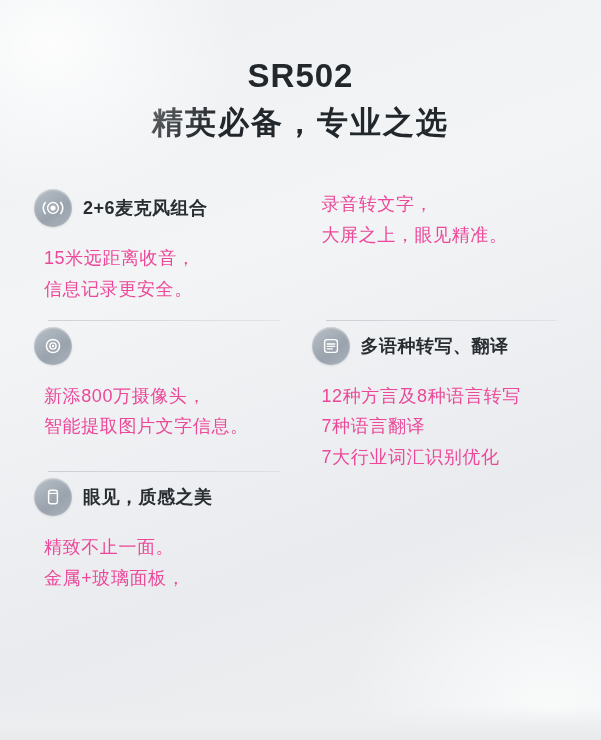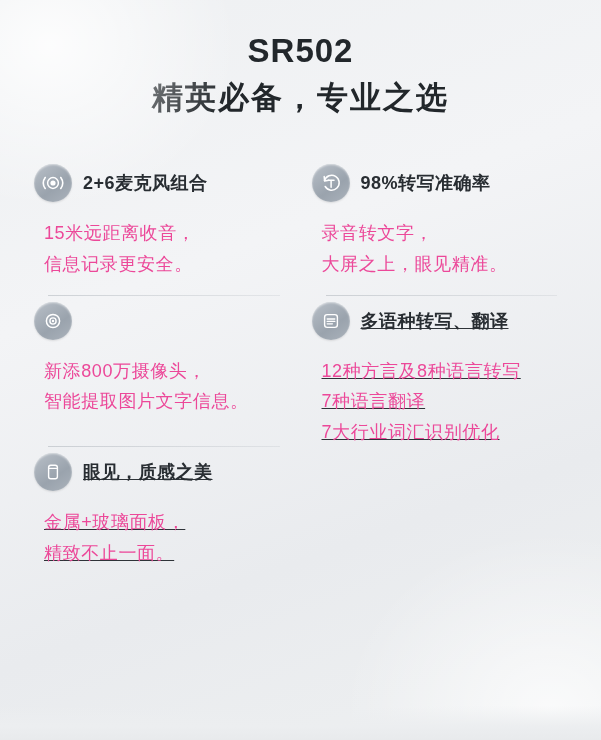--- a/index.html
+++ b/index.html
@@ -29,21 +29,21 @@
     top: -120px; left: -140px;
     width: 380px; height: 330px;
     background: radial-gradient(ellipse at center, rgba(255,255,255,0.85) 0%, rgba(255,255,255,0) 70%);
   }
   .glow-br {
     bottom: -150px; right: -160px;
     width: 420px; height: 360px;
     background: radial-gradient(ellipse at center, rgba(255,255,255,0.7) 0%, rgba(255,255,255,0) 70%);
   }
   .header {
-    padding-top: 31px;
+    padding-top: 56px;
     text-align: center;
   }
   .title-main {
     font-size: 33px;
     font-weight: bold;
     letter-spacing: 1px;
     color: #22272b;
     line-height: 1.2;
   }
   .title-sub {
@@ -68,21 +68,20 @@
     content: "";
     position: absolute;
     left: 14px;
     right: 10px;
     bottom: 6px;
     height: 1px;
     background: linear-gradient(to right, rgba(120,130,140,0.30), rgba(120,130,140,0.12));
   }
   .cell.row3 {
     padding-bottom: 6px;
-    text-decoration: underline;
   }
   .feat-head {
     display: flex;
     align-items: center;
     gap: 11px;
     margin-bottom: 16px;
   }
   .icon-badge {
     width: 38px;
     height: 38px;
@@ -146,31 +145,20 @@
         </span>
         <span class="feat-title">2+6麦克风组合</span>
       </div>
       <div class="feat-lines">
         <div class="feat-line">15米远距离收音，</div>
         <div class="feat-line">信息记录更安全。</div>
       </div>
     </div>
 
     <div class="cell divline">
-      <div class="feat-head">
-        <span class="icon-badge">
-          <svg width="22" height="22" viewBox="0 0 22 22">
-            <path d="M4.5 8.5 A7.5 7.5 0 1 1 5.2 14.5" fill="none" stroke="#ffffff" stroke-width="1.5" stroke-linecap="round"></path>
-            <path d="M4.2 4.6 L4.6 9.0 L8.8 8.3" fill="none" stroke="#ffffff" stroke-width="1.5" stroke-linecap="round" stroke-linejoin="round"></path>
-            <path d="M8.3 8.2 H14" fill="none" stroke="#ffffff" stroke-width="1.5" stroke-linecap="round"></path>
-            <path d="M11.1 8.4 V15.3" fill="none" stroke="#ffffff" stroke-width="1.5" stroke-linecap="round"></path>
-          </svg>
-        </span>
-        <span class="feat-title">98%转写准确率</span>
-      </div>
       <div class="feat-lines">
         <div class="feat-line">录音转文字，</div>
         <div class="feat-line">大屏之上，眼见精准。</div>
       </div>
     </div>
 
 
     <div class="cell divline">
       <div class="feat-head">
         <span class="icon-badge">
@@ -208,21 +196,21 @@
       <div class="feat-head">
         <span class="icon-badge">
           <svg width="22" height="22" viewBox="0 0 22 22">
             <rect x="6.6" y="4.2" width="8.8" height="13.6" rx="2.2" fill="none" stroke="#ffffff" stroke-width="1.4"></rect>
             <path d="M6.6 7.4 H15.4" fill="none" stroke="#ffffff" stroke-width="1.2"></path>
           </svg>
         </span>
         <span class="feat-title">眼见，质感之美</span>
       </div>
       <div class="feat-lines">
+        <div class="feat-line">精致不止一面。</div>
         <div class="feat-line">金属+玻璃面板，</div>
-        <div class="feat-line">精致不止一面。</div>
       </div>
     </div>
 
   </div>
 
   <div class="bottom-band"></div>
 </div>
 
 </body></html>

